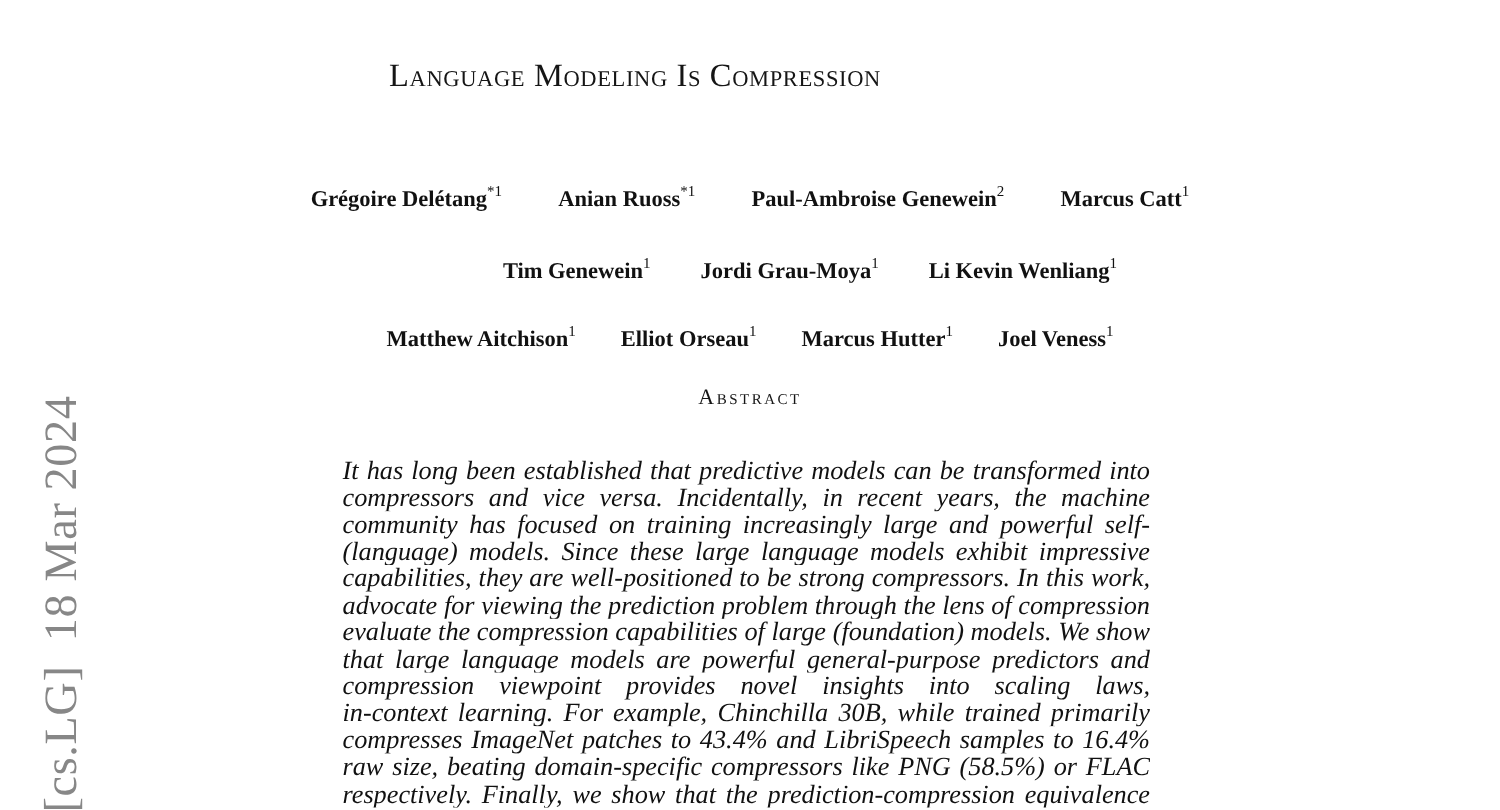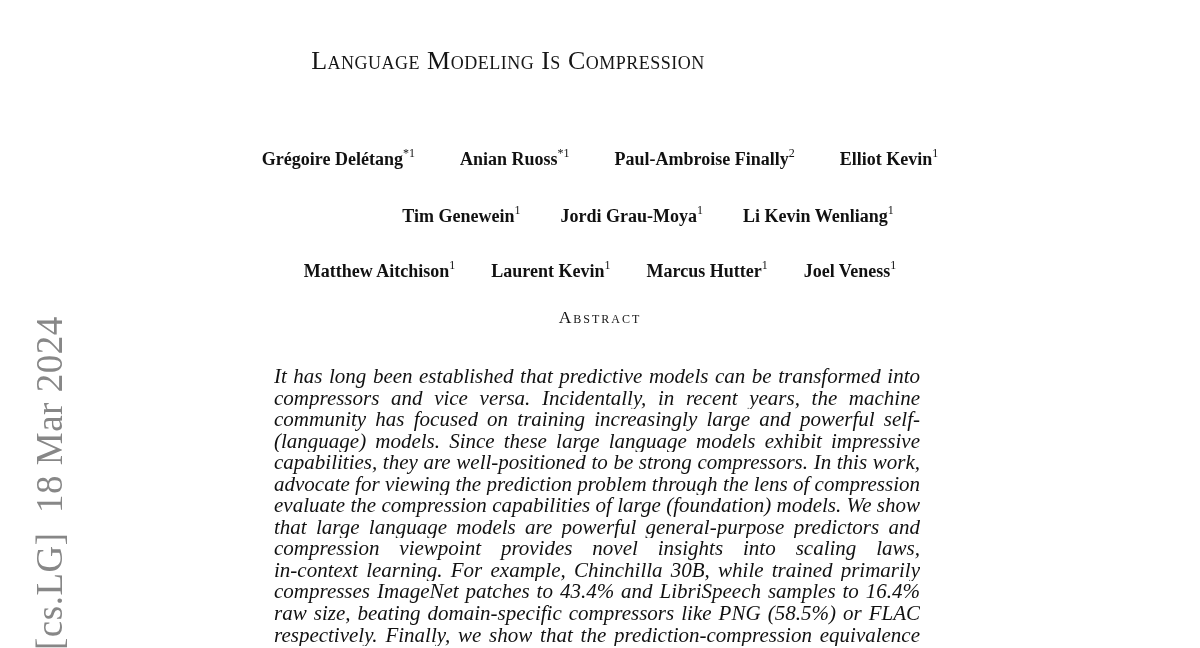--- a/index.html
+++ b/index.html
@@ -89,33 +89,33 @@
 
 <div class="page">
 
   <div class="arxiv-stamp">[cs.LG]  18 Mar 2024</div>
 
   <div class="paper-title">Language Modeling Is Compression</div>
 
   <div class="author-row row-0">
     <span class="author"><span>Grégoire Delétang</span><sup>*1</sup></span>
     <span class="author"><span>Anian Ruoss</span><sup>*1</sup></span>
-    <span class="author"><span>Paul-Ambroise Finally</span><sup>2</sup></span>
-    <span class="author"><span>Elliot Kevin</span><sup>1</sup></span>
+    <span class="author"><span>Paul-Ambroise Genewein</span><sup>2</sup></span>
+    <span class="author"><span>Marcus Catt</span><sup>1</sup></span>
   </div>
 
   <div class="author-row row-1">
     <span class="author"><span>Tim Genewein</span><sup>1</sup></span>
     <span class="author"><span>Jordi Grau-Moya</span><sup>1</sup></span>
     <span class="author"><span>Li Kevin Wenliang</span><sup>1</sup></span>
   </div>
 
   <div class="author-row row-2">
     <span class="author"><span>Matthew Aitchison</span><sup>1</sup></span>
-    <span class="author"><span>Laurent Kevin</span><sup>1</sup></span>
+    <span class="author"><span>Elliot Orseau</span><sup>1</sup></span>
     <span class="author"><span>Marcus Hutter</span><sup>1</sup></span>
     <span class="author"><span>Joel Veness</span><sup>1</sup></span>
   </div>
 
   <div class="abstract-heading">Abstract</div>
 
   <div class="abstract-body">
     <div class="abstract-line">It has long been established that predictive models can be transformed into lossless</div>
     <div class="abstract-line">compressors and vice versa. Incidentally, in recent years, the machine learning</div>
     <div class="abstract-line">community has focused on training increasingly large and powerful self-supervised</div>

